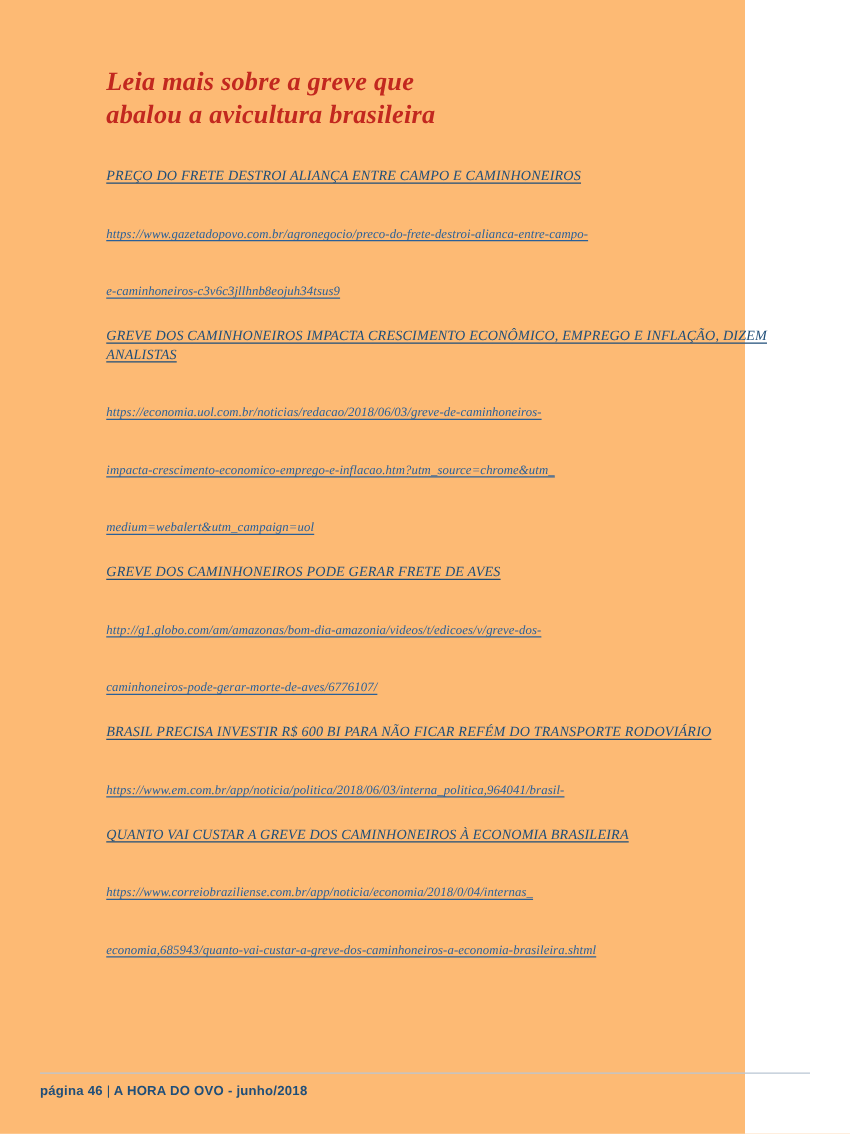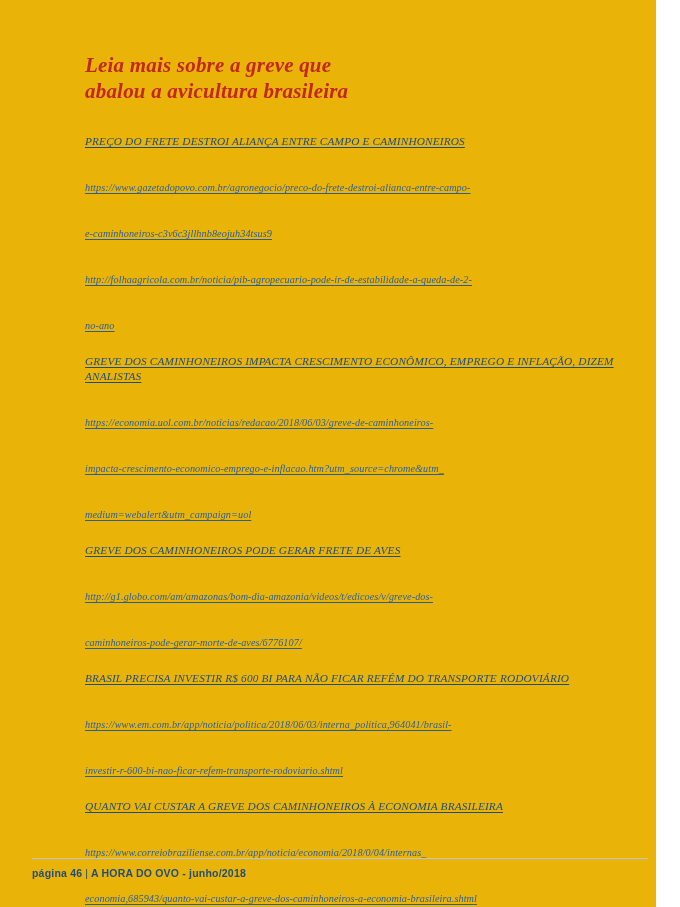--- a/index.html
+++ b/index.html
@@ -10,23 +10,23 @@
     width: 680px;
     height: 907px;
     background: #ffffff;
     font-family: "Liberation Serif", serif;
     position: relative;
     overflow: hidden;
   }
   .page {
     position: absolute;
     left: 0; top: 0;
-    width: 656px;
+    width: 596px;
     height: 907px;
-    background: #eab308;
+    background: #fdba74;
   }
   .content {
     position: absolute;
     left: 85px;
     top: 52px;
     width: 545px;
   }
   .headline {
     color: #c2281f;
     font-family: "Liberation Serif", serif;
@@ -105,24 +105,20 @@
 
     <div class="entry">
       <div class="entry-title">PREÇO DO FRETE DESTROI ALIANÇA ENTRE CAMPO E CAMINHONEIROS</div>
       <div class="entry-url">
         <span class="url-line">https://www.gazetadopovo.com.br/agronegocio/preco-do-frete-destroi-alianca-entre-campo-</span>
         <span class="url-line">e-caminhoneiros-c3v6c3jllhnb8eojuh34tsus9</span>
       </div>
     </div>
 
     <div class="entry">
-      <div class="entry-url">
-        <span class="url-line">http://folhaagricola.com.br/noticia/pib-agropecuario-pode-ir-de-estabilidade-a-queda-de-2-</span>
-        <span class="url-line">no-ano</span>
-      </div>
     </div>
 
     <div class="entry">
       <div class="entry-title">GREVE DOS CAMINHONEIROS IMPACTA CRESCIMENTO ECONÔMICO, EMPREGO E INFLAÇÃO, DIZEM ANALISTAS</div>
       <div class="entry-url">
         <span class="url-line">https://economia.uol.com.br/noticias/redacao/2018/06/03/greve-de-caminhoneiros-</span>
         <span class="url-line">impacta-crescimento-economico-emprego-e-inflacao.htm?utm_source=chrome&amp;utm_</span>
         <span class="url-line">medium=webalert&amp;utm_campaign=uol</span>
       </div>
     </div>
@@ -132,21 +128,20 @@
       <div class="entry-url">
         <span class="url-line">http://g1.globo.com/am/amazonas/bom-dia-amazonia/videos/t/edicoes/v/greve-dos-</span>
         <span class="url-line">caminhoneiros-pode-gerar-morte-de-aves/6776107/</span>
       </div>
     </div>
 
     <div class="entry">
       <div class="entry-title">BRASIL PRECISA INVESTIR R$ 600 BI PARA NÃO FICAR REFÉM DO TRANSPORTE RODOVIÁRIO</div>
       <div class="entry-url">
         <span class="url-line">https://www.em.com.br/app/noticia/politica/2018/06/03/interna_politica,964041/brasil-</span>
-        <span class="url-line">investir-r-600-bi-nao-ficar-refem-transporte-rodoviario.shtml</span>
       </div>
     </div>
 
     <div class="entry">
       <div class="entry-title">QUANTO VAI CUSTAR A GREVE DOS CAMINHONEIROS À ECONOMIA BRASILEIRA</div>
       <div class="entry-url">
         <span class="url-line">https://www.correiobraziliense.com.br/app/noticia/economia/2018/0/04/internas_</span>
         <span class="url-line">economia,685943/quanto-vai-custar-a-greve-dos-caminhoneiros-a-economia-brasileira.shtml</span>
       </div>
     </div>

